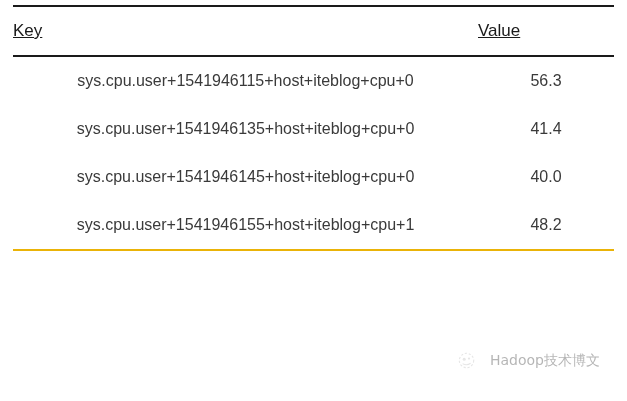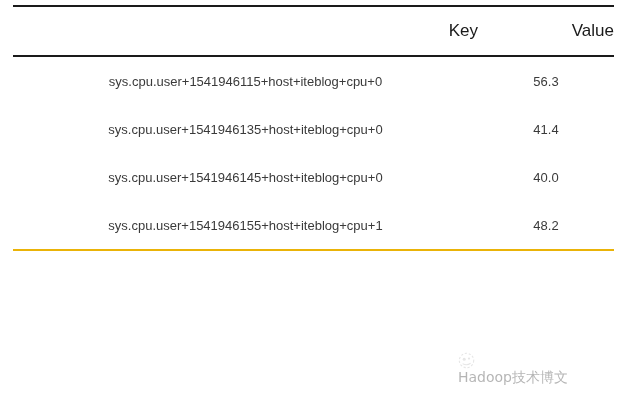--- a/index.html
+++ b/index.html
@@ -31,35 +31,36 @@
   
   table.kv-table thead tr.header-row {
     border-top: 2px solid #1a1a1a;
     border-bottom: 2px solid #1a1a1a;
   }
 
   table.kv-table thead th {
     font-weight: normal;
     font-size: 17px;
     color: #1a1a1a;
-    text-align: right;
+    text-align: left;
     padding: 13px 0 13px 0;
     height: 22px;
     line-height: 22px;
+    text-decoration: underline;
   }
 
   table.kv-table th.col-key   { width: 465px; }
   table.kv-table th.col-value { width: 136px; }
 
   table.kv-table tbody tr {
     height: 48px;
   }
 
   table.kv-table tbody td {
-    font-size: 13px;
+    font-size: 16px;
     color: #3a3a3a;
     padding: 0;
     height: 48px;
     vertical-align: middle;
     white-space: nowrap;
   }
 
   table.kv-table tbody td.cell-key {
     text-align: center;
     letter-spacing: 0px;
@@ -72,25 +73,25 @@
   table.kv-table tbody tr.last-row td {
     border-bottom: 2px solid #eab308;
   }
 
   
   #watermark {
     position: absolute;
     left: 458px;
     top: 352px;
     display: flex;
-    gap: 0;
+    align-items: center;
+    gap: 15px;
     opacity: 0.55;
     pointer-events: none;
     user-select: none;
-    flex-direction: column;
   }
   #watermark .wm-logo {
     width: 17px;
     height: 17px;
     position: relative;
     opacity: 0.45;
   }
   #watermark .wm-logo svg { display: block; }
   #watermark .wm-text {
     font-size: 14px;

